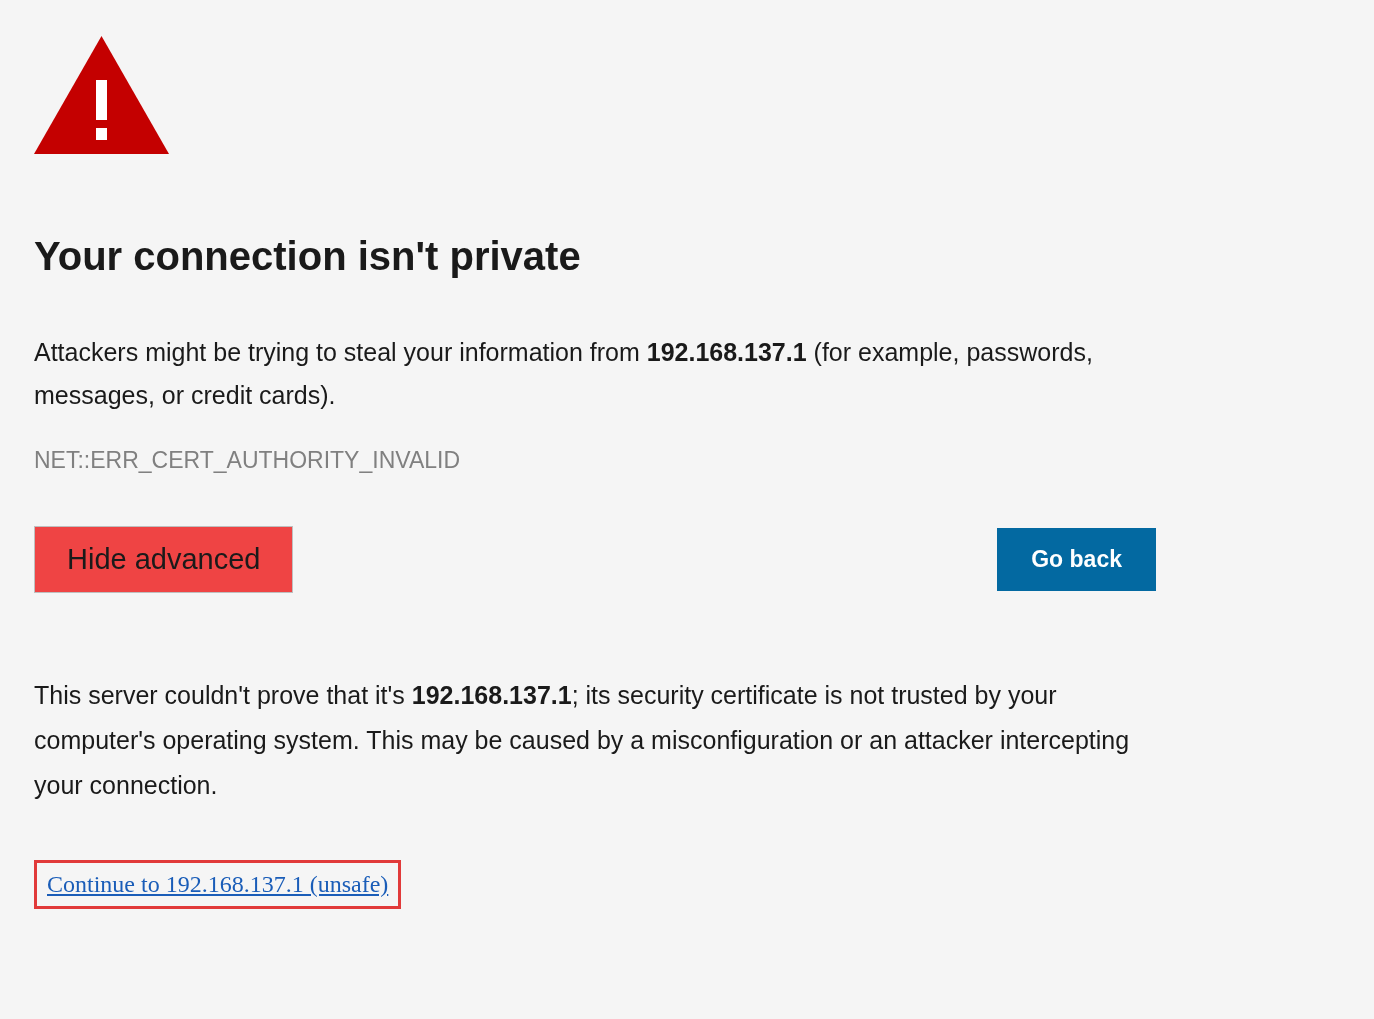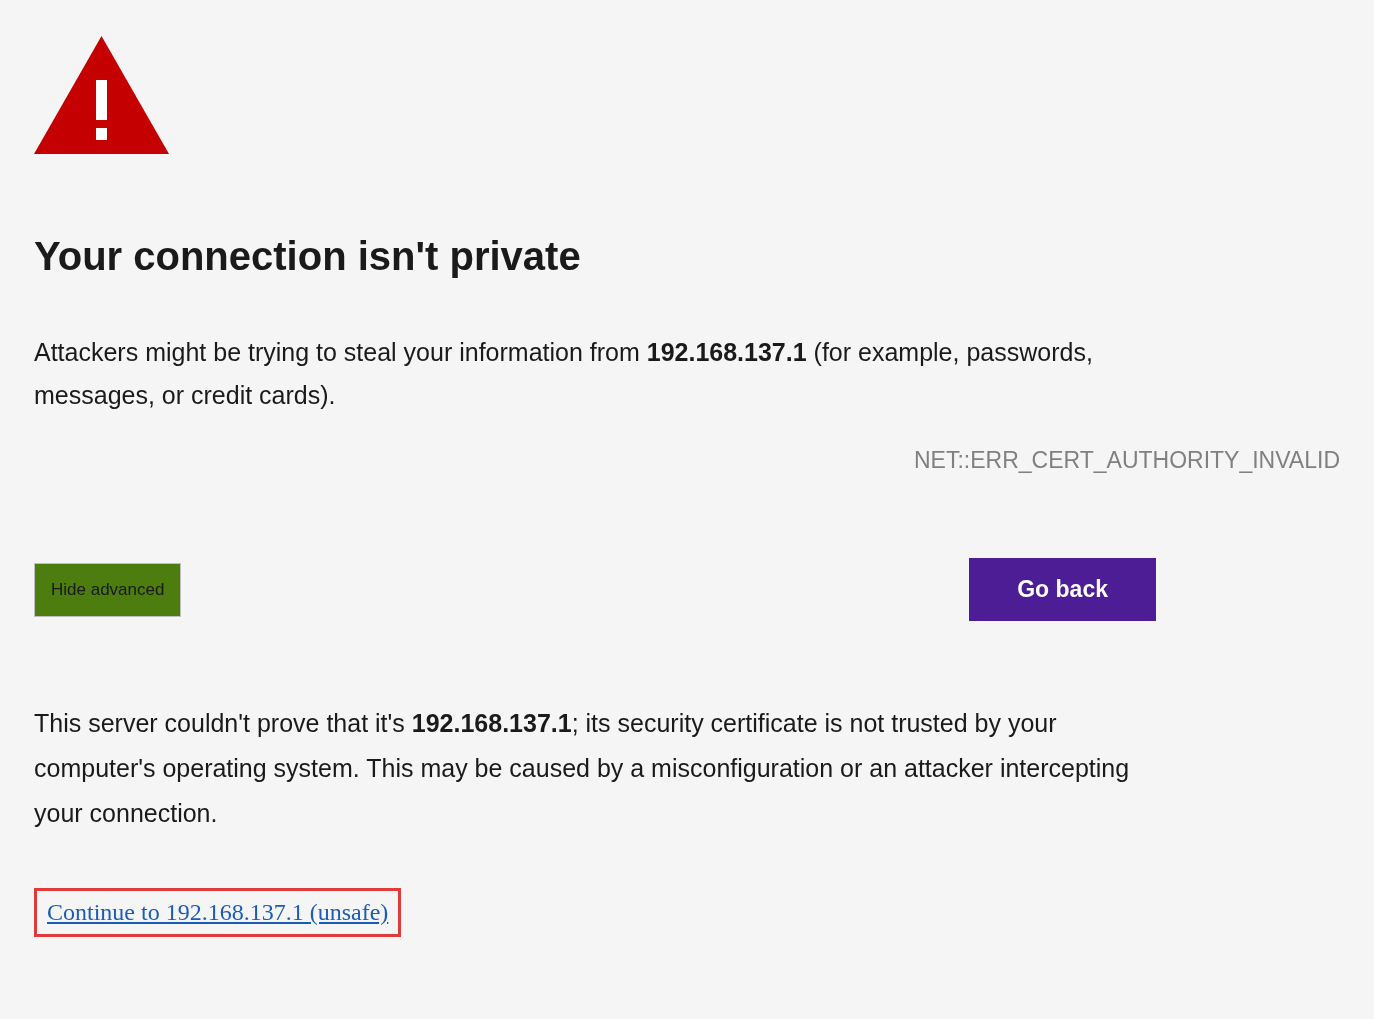--- a/index.html
+++ b/index.html
@@ -30,43 +30,42 @@
       color: #1a1a1a;
       margin-bottom: 31px;
       max-width: 1130px;
     }
     .description .bold {
       font-weight: 700;
     }
     .error-code {
       font-size: 23px;
       color: #808080;
-      margin-bottom: 84px;
-      text-align: right;
+      margin-bottom: 52px;
     }
     .button-row {
       display: flex;
       justify-content: space-between;
       align-items: center;
       margin-bottom: 80px;
       max-width: 1122px;
     }
     .btn-secondary {
-      background-color: #4d7c0f;
+      background-color: #ef4444;
       border: 1px solid #bfbfbf;
-      padding: 16px 16px;
-      font-size: 17px;
+      padding: 16px 32px;
+      font-size: 29px;
       color: #1a1a1a;
       cursor: pointer;
       font-family: inherit;
     }
     .btn-primary {
-      background-color: #4c1d95;
+      background-color: #0369a1;
       border: none;
-      padding: 18px 48px;
+      padding: 18px 34px;
       font-size: 23px;
       font-weight: 600;
       color: #ffffff;
       cursor: pointer;
       font-family: inherit;
     }
     .advanced-text {
       font-size: 25px;
       line-height: 1.8;
       color: #1a1a1a;

